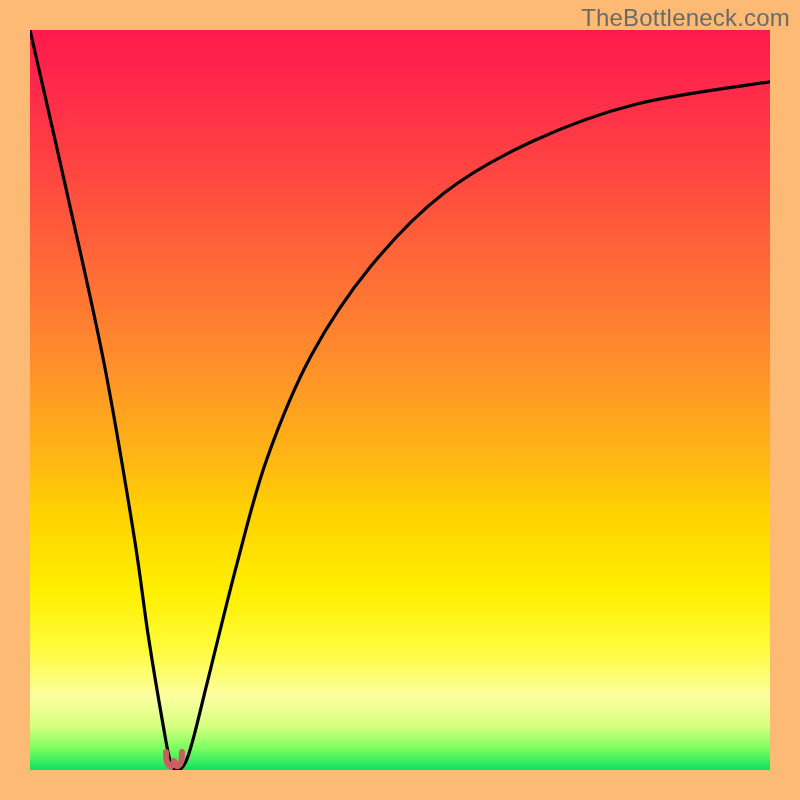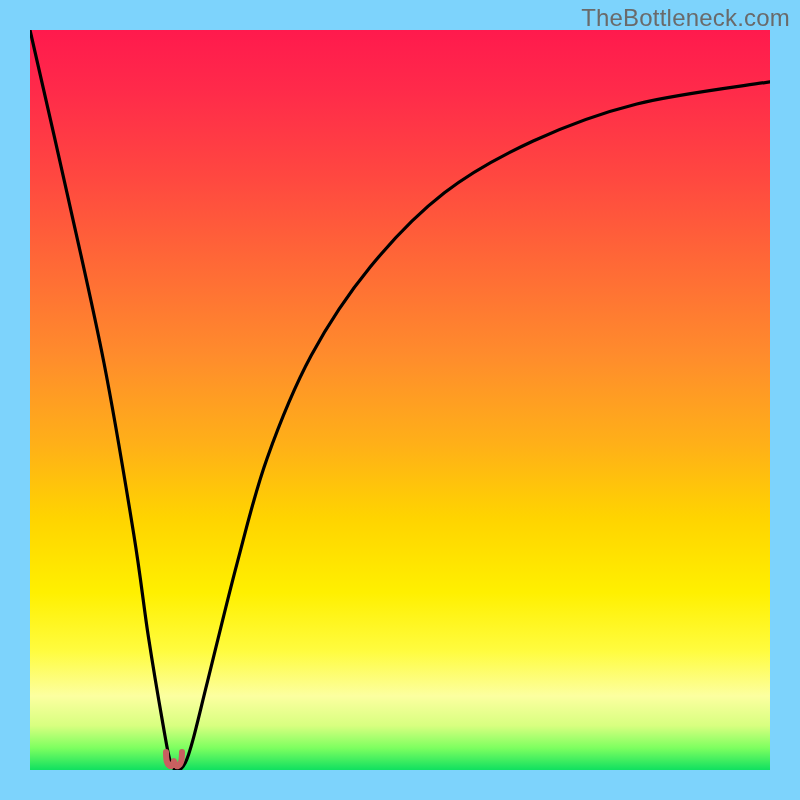--- a/index.html
+++ b/index.html
@@ -8,21 +8,21 @@
     width: 800px;
     height: 800px;
     background: #000;
     overflow: hidden;
     font-family: Arial, Helvetica, sans-serif;
   }
   .stage {
     position: relative;
     width: 800px;
     height: 800px;
-    background: #7dd3fc;
+    background: #fdba74;
   }
   .plot {
     position: absolute;
     left: 30px;
     top: 30px;
     width: 740px;
     height: 740px;
   }
   .gradient {
     position: absolute;

